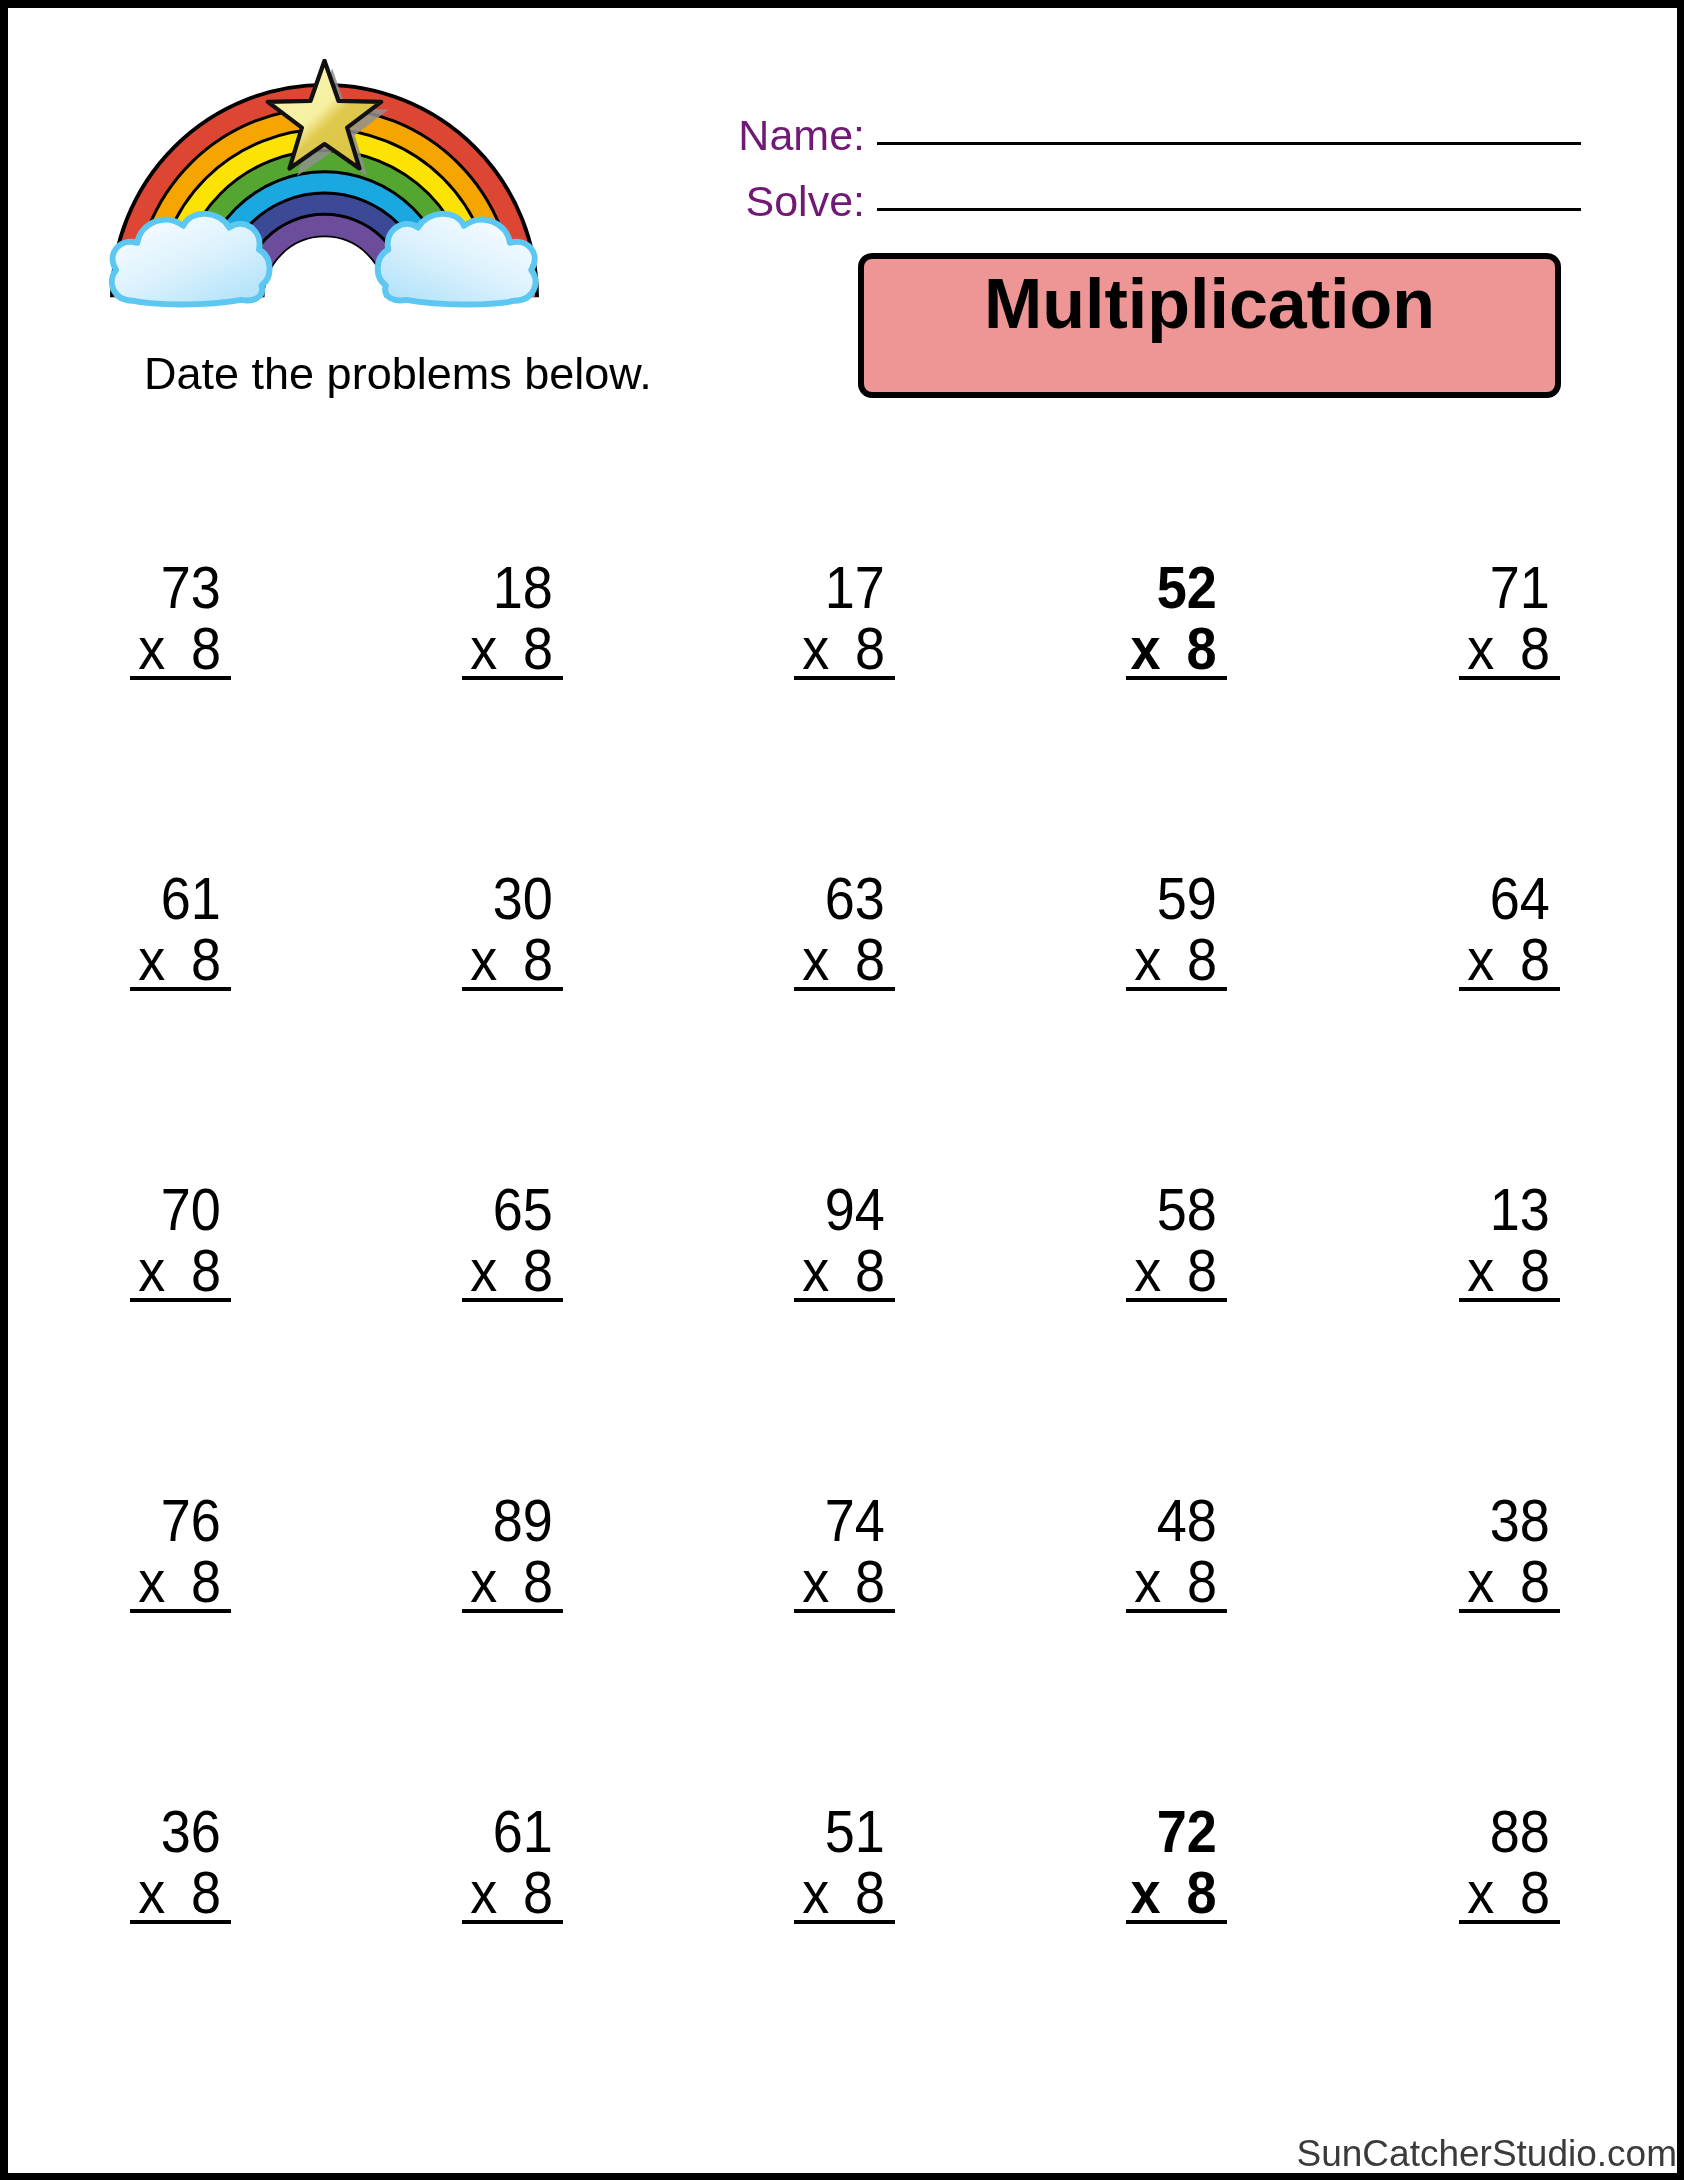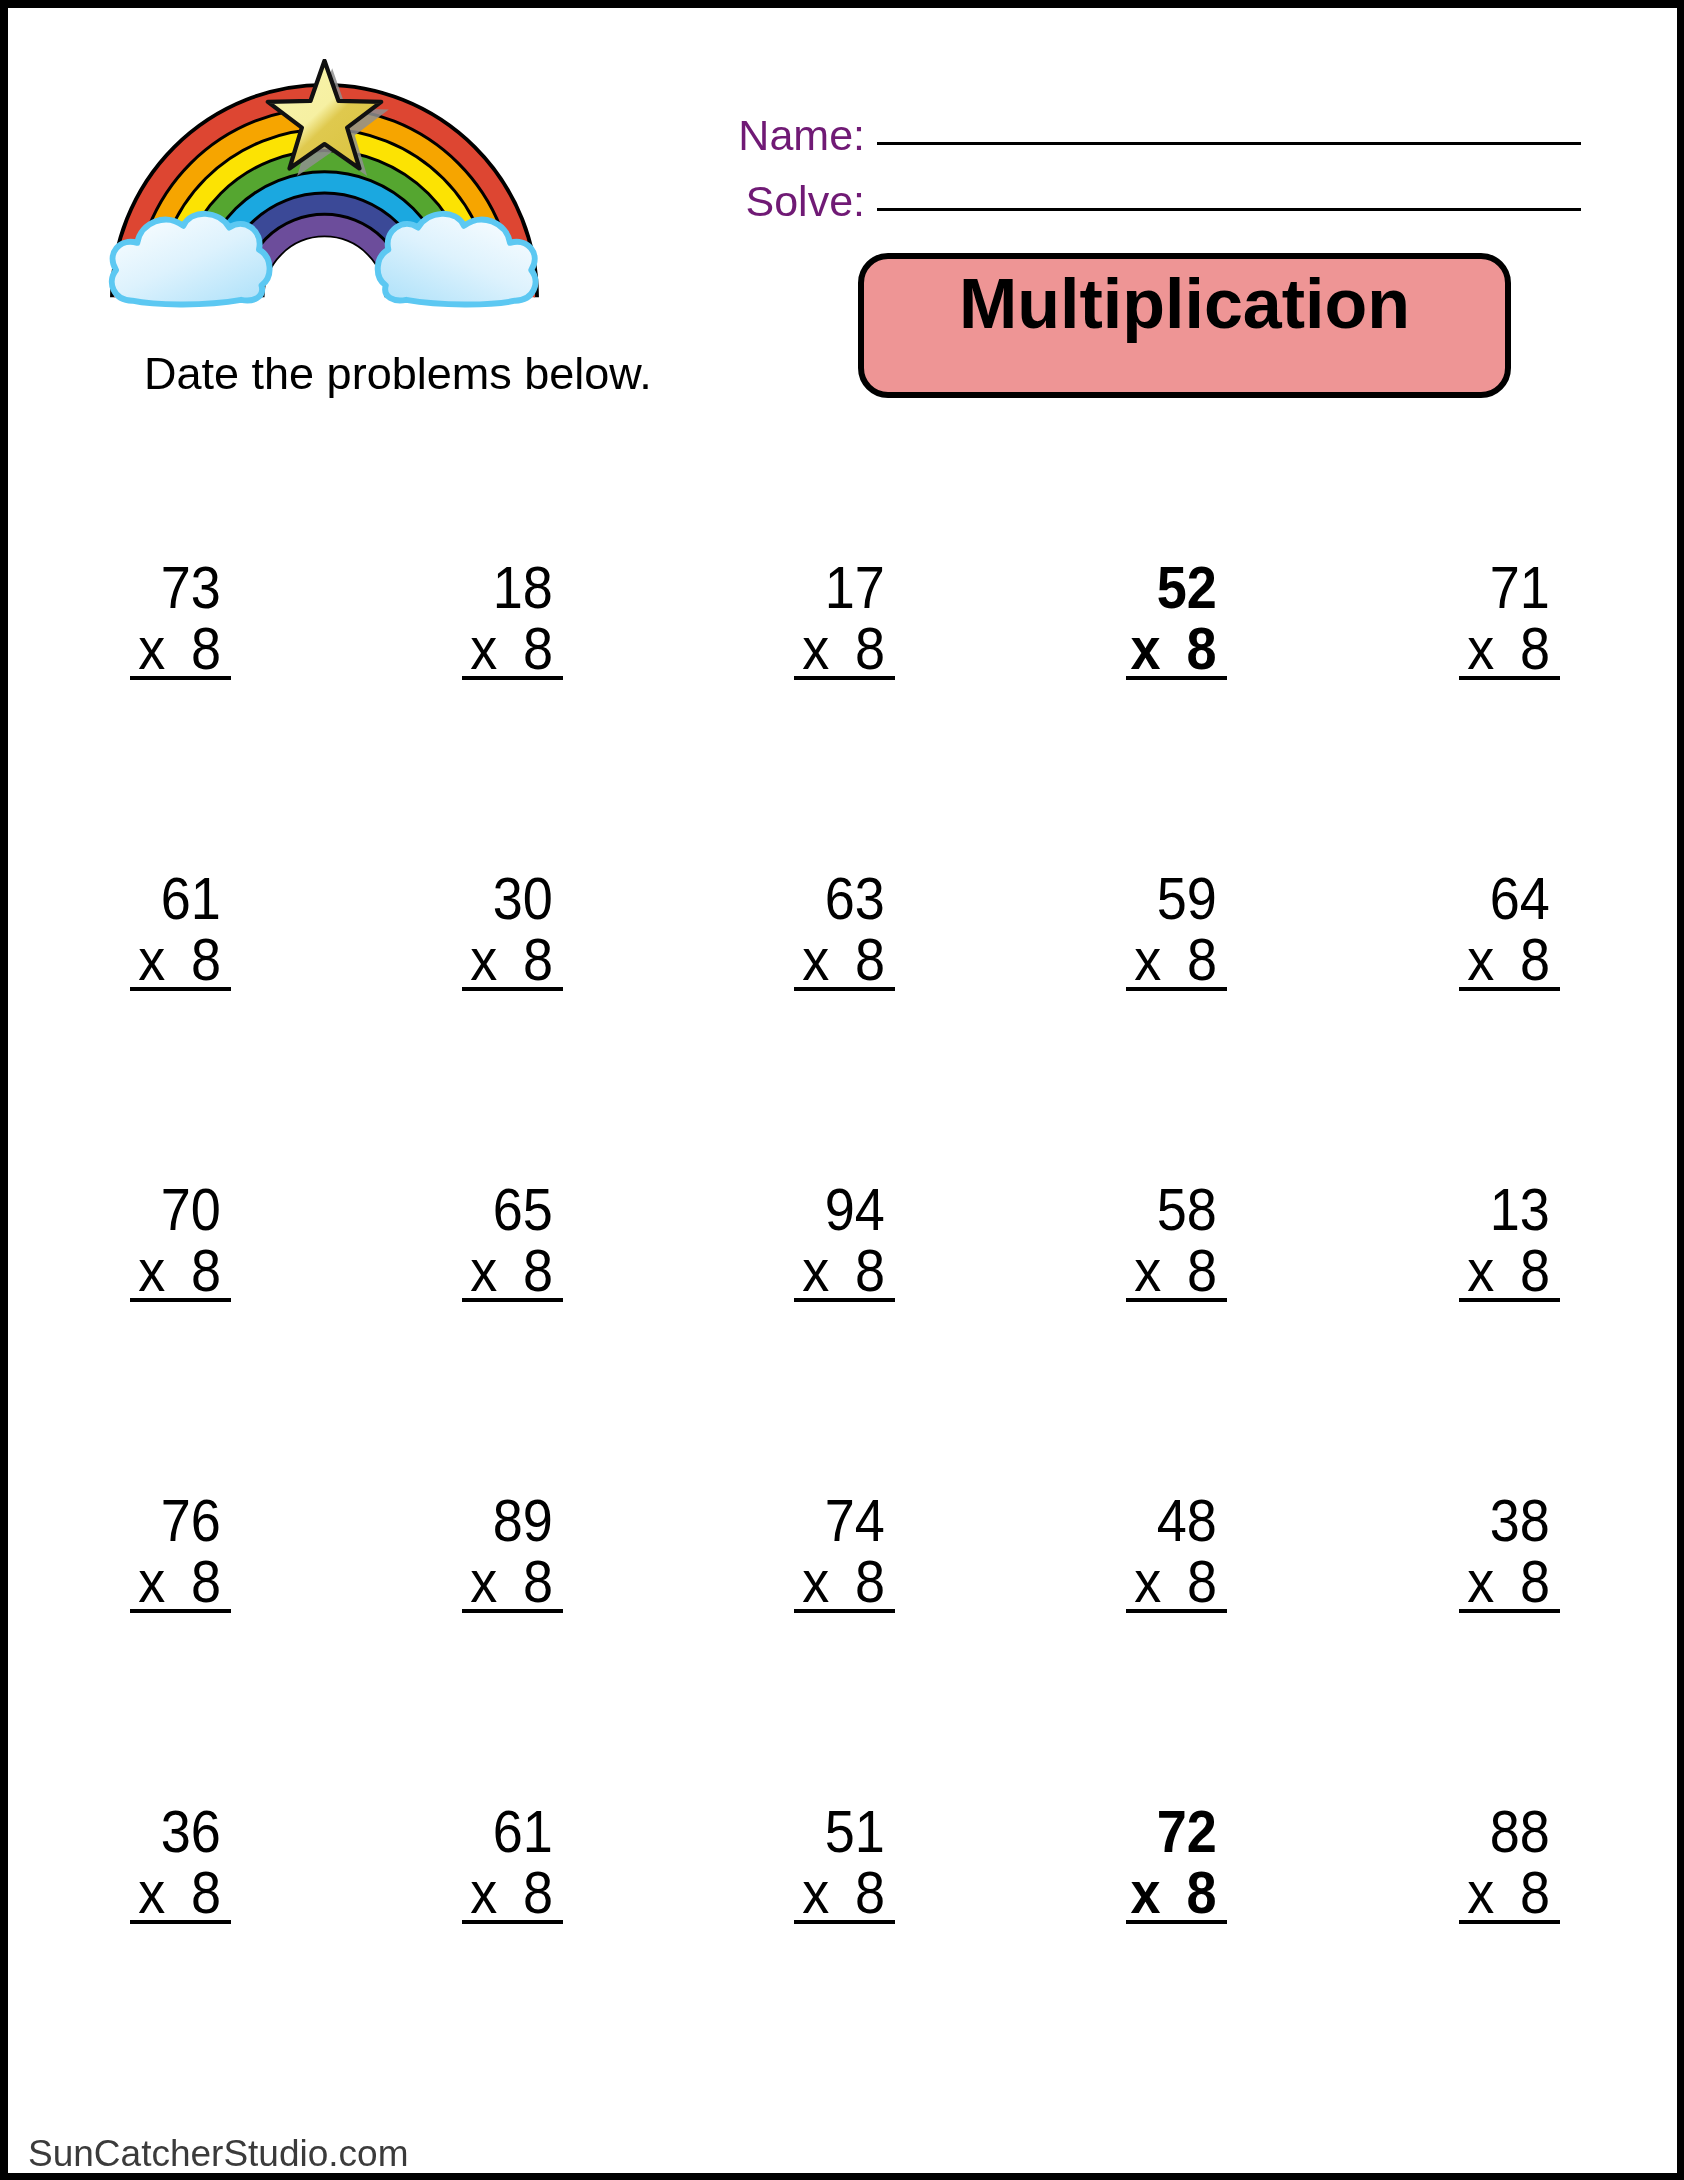--- a/index.html
+++ b/index.html
@@ -54,25 +54,25 @@
     background: #000000;
   }
   .name-line { top: 134px; }
   .date-line { top: 200px; }
 
   
   .badge {
     position: absolute;
     left: 850px;
     top: 245px;
-    width: 653px;
+    width: 703px;
     height: 145px;
     background: #ee9595;
     border: 6.8px solid #000000;
-    border-radius: 30px;
+    border-radius: 14px;
     text-align: center;
     padding-top: 8.5px;
   }
   .badge-title {
     font-size: 70px;
     line-height: 72px;
     font-weight: bold;
     color: #000000;
   }
   .badge-subtitle {
@@ -110,24 +110,23 @@
     height: 3.4px;
     background: #000000;
   }
 
   
   .footer {
     position: absolute;
     left: 0;
     top: 2125px;
     width: 100%;
-    text-align: left;
+    text-align: right;
     font-size: 37px;
     color: #3b3b3b;
-    padding-left: 20px;
   }
 </style>
 </head>
 <body>
 
 <div class="sheet">
 
   <svg class="rainbow-art" viewBox="0 0 520 302" xmlns="http://www.w3.org/2000/svg">
     <defs>
       <linearGradient id="starGrad" x1="0" y1="0" x2="1" y2="1">

